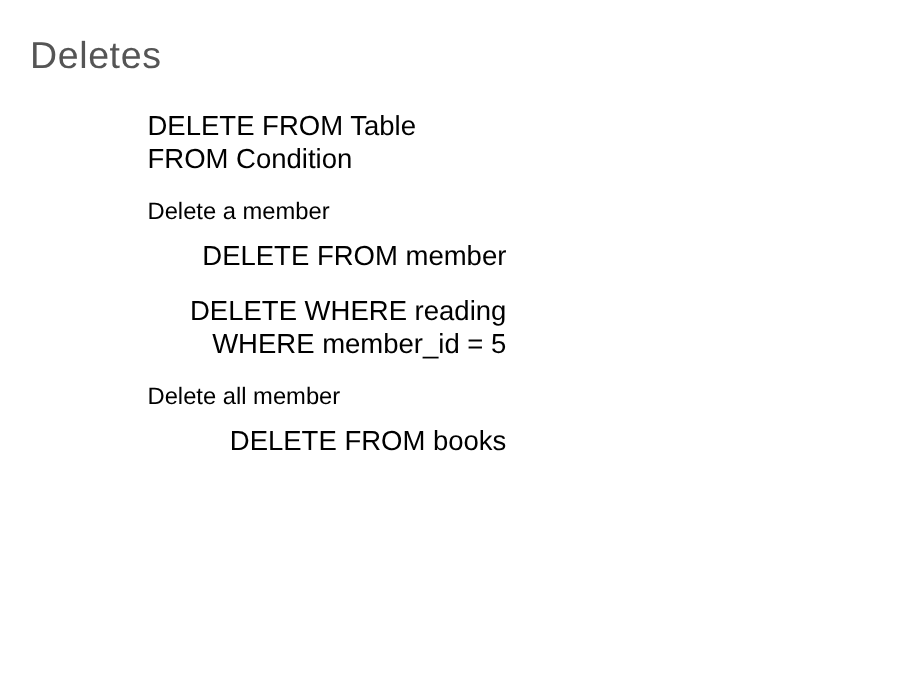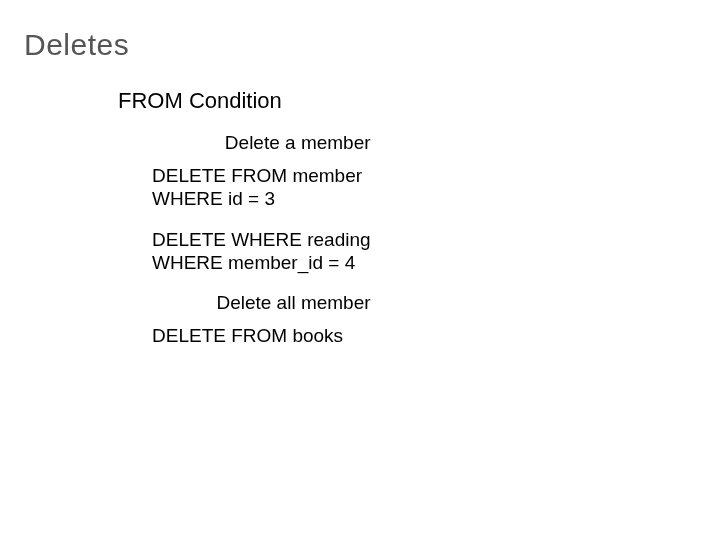--- a/index.html
+++ b/index.html
@@ -31,51 +31,51 @@
     top: 88px;
     font-size: 22px;
     line-height: 1.2;
   }
   .syntax-block {
     margin-bottom: 18px;
   }
   .section-label {
     font-size: 19px;
     margin-bottom: 10px;
-    text-align: right;
   }
   .code-block {
     margin-left: 34px;
-    font-size: 19px;
+    font-size: 22px;
     margin-bottom: 18px;
     line-height: 1.2;
+    text-align: right;
   }
 </style>
 </head>
 <body>
 
 <div class="slide">
 
   <div class="title">Deletes</div>
 
   <div class="content">
 
     <div class="syntax-block">
+      <div>DELETE FROM Table</div>
       <div>FROM  Condition</div>
     </div>
 
     <div class="section-label">Delete a member</div>
     <div class="code-block">
       <div>DELETE FROM member</div>
-      <div>WHERE  id = 3</div>
     </div>
 
     <div class="code-block">
       <div>DELETE WHERE reading</div>
-      <div>WHERE  member_id = 4</div>
+      <div>WHERE  member_id = 5</div>
     </div>
 
     <div class="section-label">Delete all member</div>
     <div class="code-block">
       <div>DELETE FROM books</div>
       <div></div>
     </div>
 
   </div>
 

